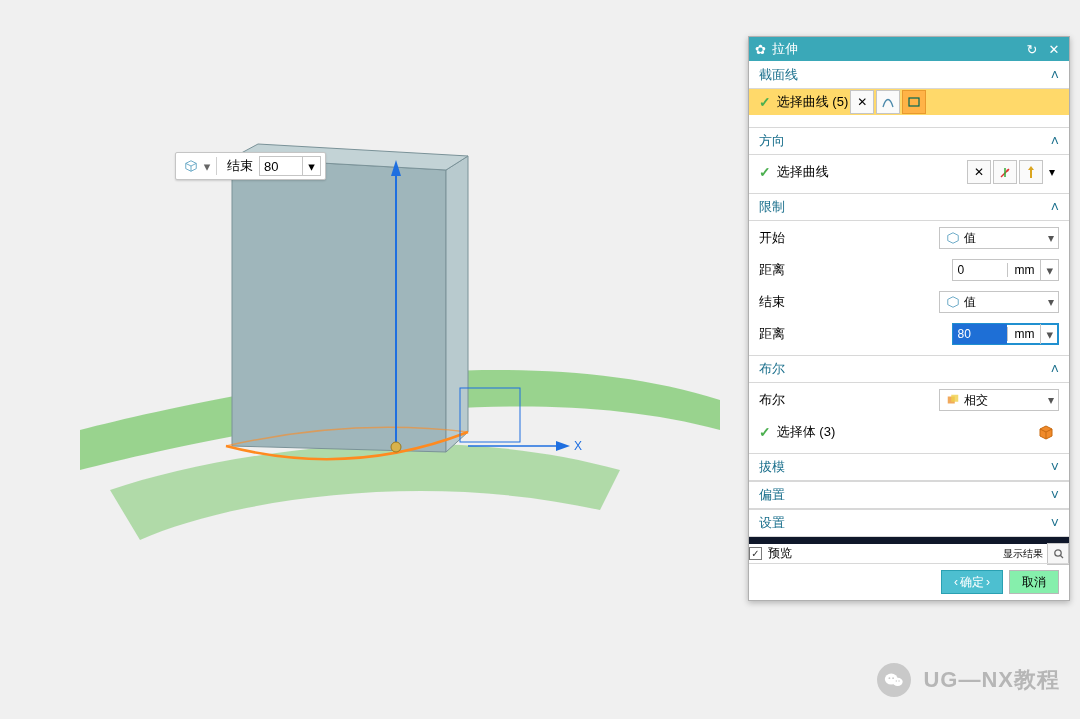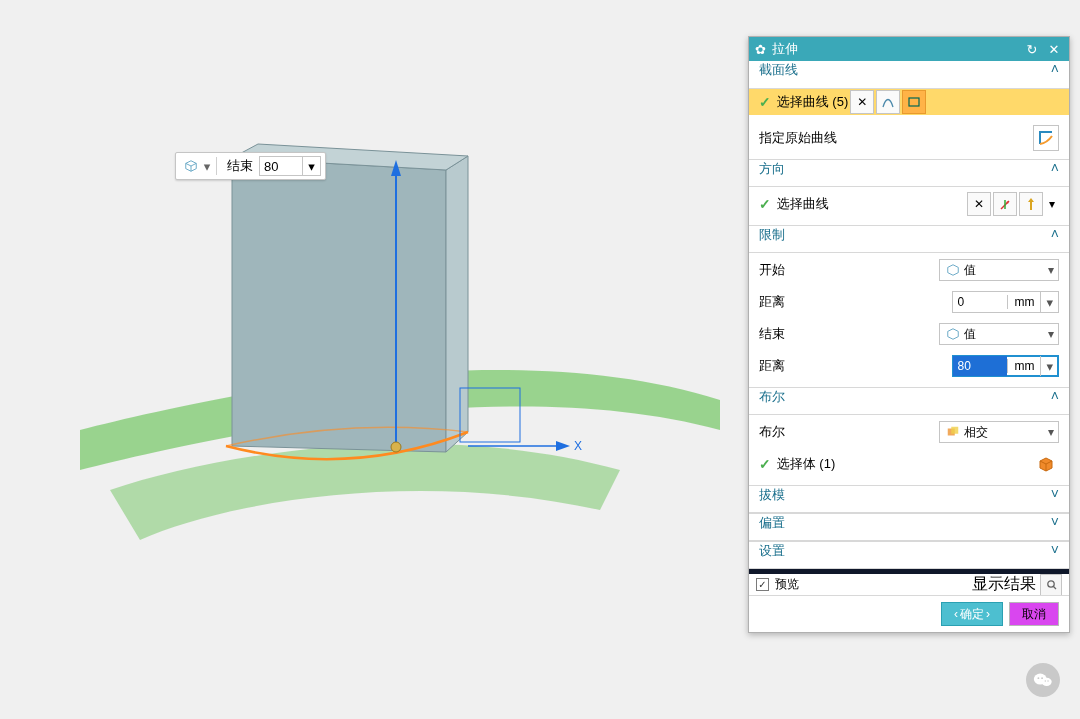--- a/index.html
+++ b/index.html
@@ -22,21 +22,21 @@
   
   .panel { position:absolute; right:10px; top:36px; width:322px; background:#fff;
     border:1px solid #b0b0b0; box-shadow:0 2px 6px rgba(0,0,0,.25); font-size:13px; display:flex; flex-direction:column; }
   .panel .titlebar { height:24px; background:#3aa8b8; color:#fff; display:flex; align-items:center;
     padding:0 6px; font-size:13px; }
   .titlebar .gear { margin-right:6px; }
   .titlebar .spacer { flex:1; }
   .titlebar .tbtn { width:18px; height:18px; display:flex; align-items:center; justify-content:center; margin-left:4px; cursor:pointer; }
 
   .section-header { height:28px; background:#fff; border-top:1px solid #d8d8d8; border-bottom:1px solid #d8d8d8;
-    display:flex; padding:0 10px; color:#1a6f8c; font-weight:400; cursor:pointer; }
+    display:flex; align-items:center; padding:0 10px; color:#1a6f8c; font-weight:400; cursor:pointer; }
   .section-header.first { border-top:none; }
   .section-header .spacer { flex:1; }
   .section-header .chev { color:#1a6f8c; font-size:14px; }
 
   .section-body { padding:4px 10px 8px 10px; display:flex; flex-direction:column; gap:6px; }
   .row { display:flex; align-items:center; height:26px; }
   .row .rlabel { flex:0 0 auto; padding-right:8px; }
   .row .rfill { flex:1; }
 
   .sel-highlight { background:#ffd96a; height:26px; margin:-4px -10px 4px -10px; padding:0 10px; display:flex; align-items:center; }
@@ -60,21 +60,21 @@
   .numinput.highlight input { background:#1e6fd6; color:#fff; }
   .numinput .unit { padding:0 6px; border-left:1px solid #c5c5c5; font-size:12px; background:#fff; }
   .numinput .ddarrow { padding:0 5px; border-left:1px solid #c5c5c5; color:#555; display:flex; align-items:center; height:100%; }
 
   .chk { display:flex; align-items:center; gap:6px; font-size:12px; }
   .chk .box { width:13px; height:13px; border:1px solid #7a7a7a; display:flex; align-items:center; justify-content:center; background:#fff; font-size:10px; }
   .chk .box.checked::after { content:"✓"; color:#333; }
 
   .footer { border-top:1px solid #d8d8d8; padding:6px 10px; display:flex; align-items:center; }
   .footer .spacer { flex:1; }
-  .btn { height:24px; padding:0 12px; border:1px solid #b8b8b8; background:#d946ef; font-size:12px;
+  .btn { height:24px; padding:0 12px; border:1px solid #b8b8b8; background:#86efac; font-size:12px;
     display:flex; align-items:center; margin-left:6px; cursor:pointer; }
   .btn.primary { background:#4dbfd0; border-color:#2aa0b2; color:#fff; }
   .btn.primary::before { content:""; }
   .resbtn { width:22px; height:22px; border:1px solid #c5c5c5; background:#f6f6f6; display:flex; align-items:center; justify-content:center; margin-left:4px; cursor:pointer;}
 
   
   .watermark { position:absolute; right:20px; bottom:22px; display:flex; align-items:center; gap:12px;
     color:#b6b6b6; font-size:22px; font-weight:600; letter-spacing:1px; }
   .wm-circle { width:34px; height:34px; border-radius:50%; background:#c9c9c9; position:relative;
     display:flex; align-items:center; justify-content:center; }
@@ -147,30 +147,20 @@
         <svg width="14" height="14">
             <path d="M2 12 C5 2,9 2,12 12" fill="none" stroke="#4a88aa" stroke-width="1.3"></path>
           </svg>
       </div>
       <div class="iconbtn orange">
         <svg width="14" height="14">
             <rect x="2" y="3" width="10" height="8" fill="none" stroke="#065" stroke-width="1.2"></rect>
           </svg>
       </div>
     </div>
-    <div class="row">
-      <span class="rlabel">指定原始曲线</span>
-      <span class="rfill"></span>
-      <div class="bigicon">
-        <svg width="18" height="18">
-            <path d="M3 15 L3 3 L15 3" fill="none" stroke="#2a8ac0" stroke-width="2"></path>
-            <path d="M3 15 Q10 14 15 7" fill="none" stroke="#f59b2e" stroke-width="2"></path>
-          </svg>
-      </div>
-    </div>
   </div>
 
   <div class="section-header">
     <span>方向</span>
     <span class="spacer"></span>
       <span class="chev">˄</span>
   </div>
   <div class="section-body">
     <div class="row">
       <span class="check-green">✓</span>
@@ -255,21 +245,21 @@
         <svg class="ddicon" viewBox="0 0 16 16">
             <rect x="2" y="4" width="8" height="8" fill="#f0a04a" opacity="0.9"></rect>
             <rect x="6" y="2" width="8" height="8" fill="#f0d04a" opacity="0.8"></rect>
           </svg>
         <span class="ddlabel">相交</span>
         <span class="ddarrow">▾</span>
       </div>
     </div>
     <div class="row">
       <span class="check-green">✓</span>
-      <span class="rlabel">选择体 (1)</span>
+      <span class="rlabel">选择体 (3)</span>
       <span class="rfill"></span>
       <div class="bigicon" style="border:none;">
         <svg width="20" height="20">
             <path d="M4 7l6-3 6 3v7l-6 3-6-3z" fill="#f08a2a" stroke="#c86a10"></path>
             <path d="M4 7l6 3 6-3M10 10v7" stroke="#c86a10" fill="none"></path>
           </svg>
       </div>
     </div>
   </div>
 
@@ -282,27 +272,27 @@
     <span>偏置</span>
     <span class="spacer"></span>
       <span class="chev">˅</span>
   </div>
   <div class="section-header">
     <span>设置</span>
     <span class="spacer"></span>
       <span class="chev">˅</span>
   </div>
 
-  <div class="row" style="padding:6px 7px; border-top:5px solid #0f172a;">
+  <div class="row" style="padding:6px 0; border-top:7px solid #0f172a;">
     <label class="chk">
       <span class="box checked"></span>
       <span>预览</span>
     </label>
     <span class="rfill"></span>
-    <span style="font-size:16px;">显示结果</span>
+    <span style="font-size:10px;">显示结果</span>
     <div class="resbtn">
       <svg width="12" height="12">
           <circle cx="6" cy="5" r="3.2" fill="none" stroke="#666" stroke-width="1.3"></circle>
           <line x1="8.5" y1="7.5" x2="11" y2="10" stroke="#666" stroke-width="1.3"></line>
         </svg>
     </div>
   </div>
 
   <div class="footer">
     <span class="spacer"></span>
@@ -321,13 +311,14 @@
   <div class="wm-circle">
     <svg width="22" height="22" viewBox="0 0 24 24">
         <ellipse cx="9" cy="11" rx="7" ry="6" fill="#fff"></ellipse>
         <ellipse cx="16" cy="14" rx="5.5" ry="4.5" fill="#fff"></ellipse>
         <circle cx="7" cy="10" r="1" fill="#c9c9c9"></circle>
         <circle cx="11" cy="10" r="1" fill="#c9c9c9"></circle>
         <circle cx="14.5" cy="13" r="0.8" fill="#c9c9c9"></circle>
         <circle cx="17.5" cy="13" r="0.8" fill="#c9c9c9"></circle>
       </svg>
   </div>
+  <span>UG—NX教程</span>
 </div>
 
 </body></html>

